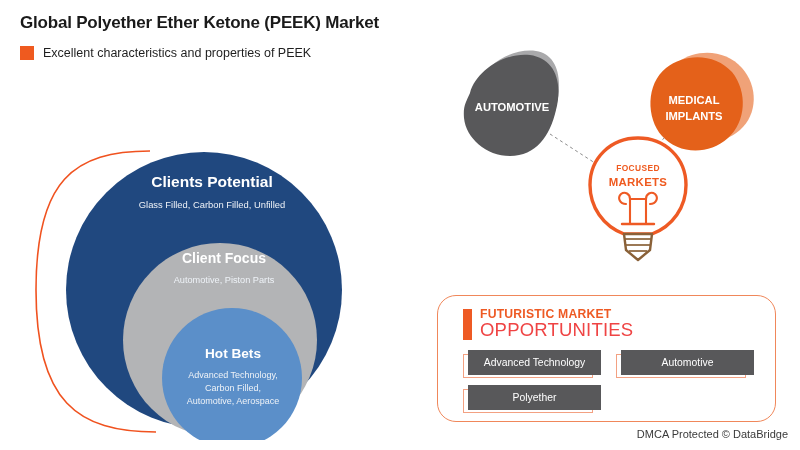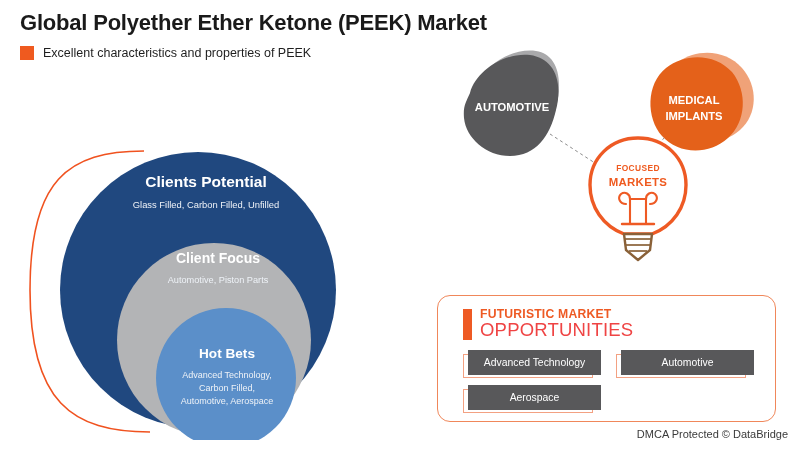--- a/index.html
+++ b/index.html
@@ -17,21 +17,21 @@
   }
 
   
   #header {
     position: absolute;
     left: 20px;
     top: 10px;
     width: 430px;
   }
   .title-line {
-    font-size: 22px;
+    font-size: 17px;
     font-weight: bold;
     color: #1a1a1a;
     line-height: 25px;
     letter-spacing: -0.2px;
     white-space: nowrap;
   }
   #legend-row {
     display: flex;
     align-items: center;
     margin-top: 11px;
@@ -45,21 +45,21 @@
   #legend-text {
     margin-left: 9px;
     font-size: 12.5px;
     color: #1f1f1f;
     white-space: nowrap;
   }
 
   
   #venn {
     position: absolute;
-    left: 28px;
+    left: 34px;
     top: 140px;
     width: 350px;
     height: 300px;
   }
   #venn svg { display: block; }
   .venn-title {
     font-weight: bold;
     fill: #ffffff;
     text-anchor: middle;
   }
@@ -96,21 +96,21 @@
   }
 
   
   #opp-panel {
     position: absolute;
     left: 437px;
     top: 295px;
     width: 339px;
     height: 127px;
     border: 1.6px solid #f0875a;
-    border-radius: 13px;
+    border-radius: 19px;
     box-sizing: border-box;
   }
   #opp-head {
     position: absolute;
     left: 25px;
     top: 12px;
     display: flex;
     align-items: flex-start;
   }
   #opp-accent-bar {
@@ -279,21 +279,21 @@
       </div>
       <div class="opp-cell">
         <div class="frame"></div>
         <div class="box">
           <span>Automotive</span>
         </div>
       </div>
       <div class="opp-cell">
         <div class="frame"></div>
         <div class="box">
-          <span>Aerospace</span>
+          <span>Polyether</span>
         </div>
       </div>
     </div>
   </div>
 
   <div id="footer">DMCA Protected © DataBridge</div>
 
 </div>
 
 </body></html>

